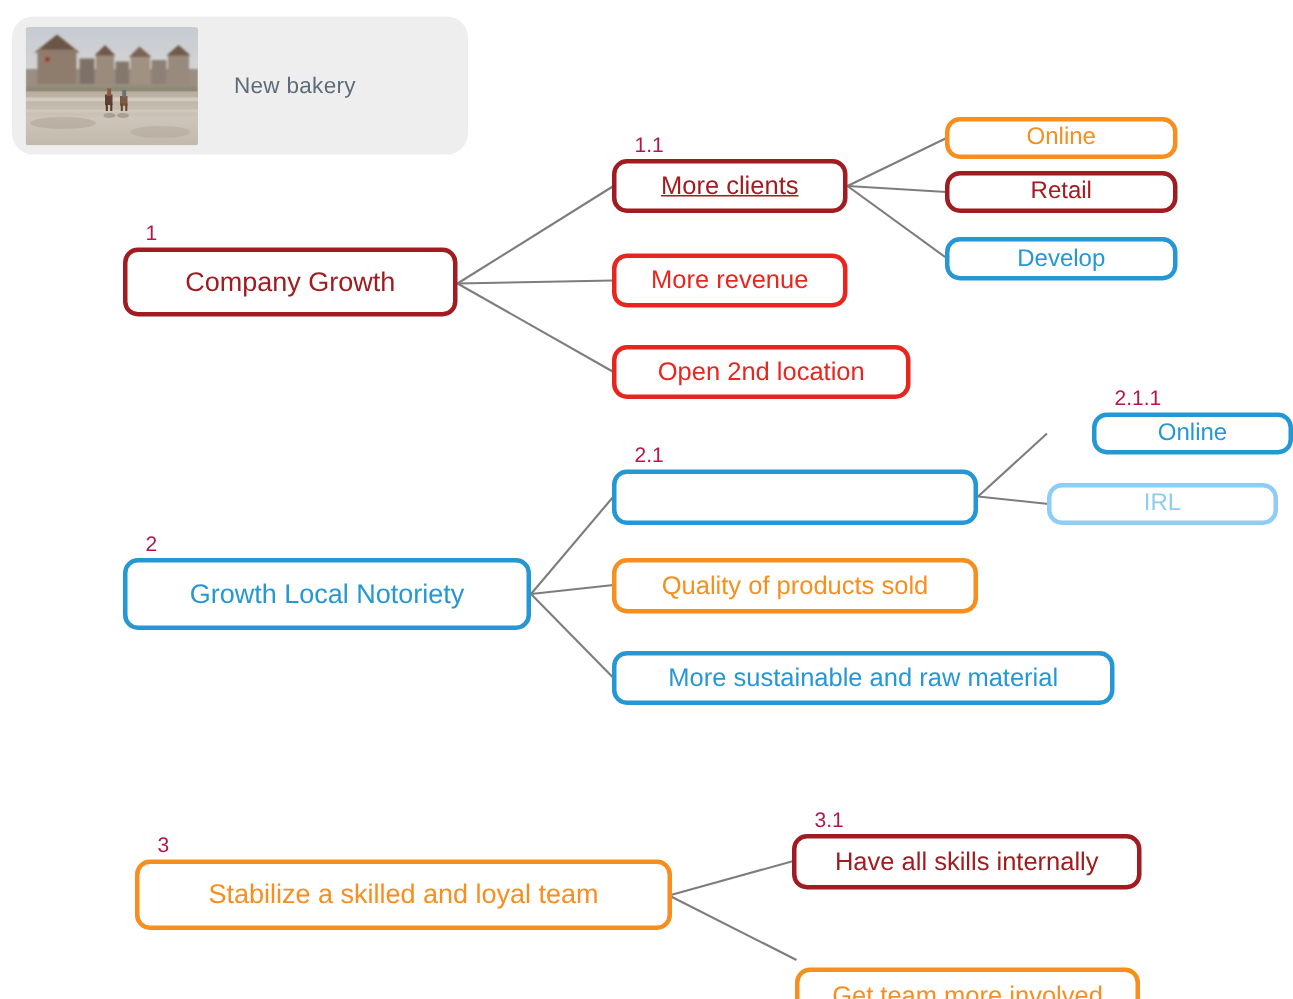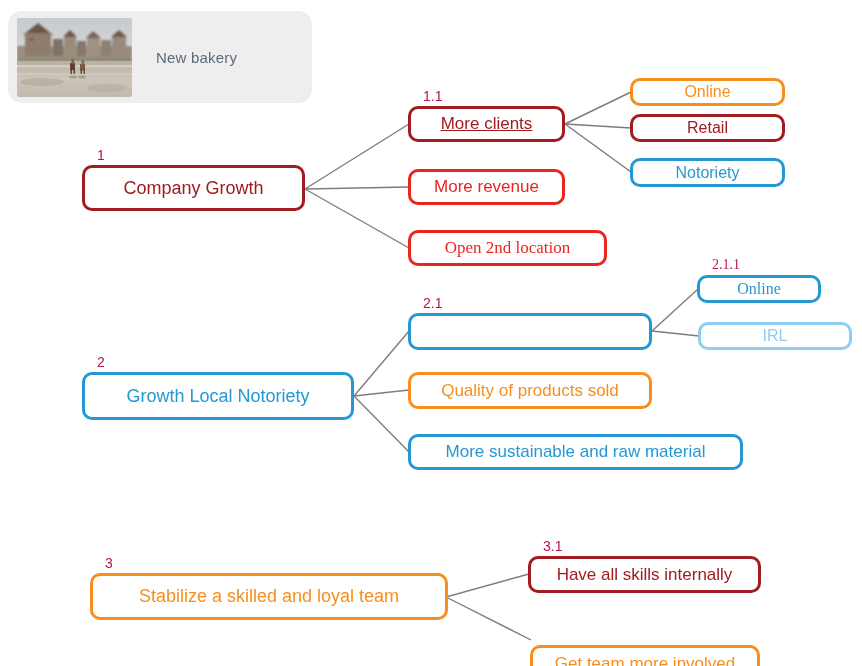--- a/index.html
+++ b/index.html
@@ -131,37 +131,37 @@
     <span class="num">1.1</span>
     <span>More clients</span>
   </div>
   <div class="node c-orange" style="left:630px;top:78px;width:155px;height:28px;font-size:16px;">
     <span>Online</span>
   </div>
   <div class="node c-maroon" style="left:630px;top:114px;width:155px;height:28px;font-size:16px;">
     <span>Retail</span>
   </div>
   <div class="node c-blue" style="left:630px;top:158px;width:155px;height:29px;font-size:16px;">
-    <span>Notoriety</span>
+    <span>Develop</span>
   </div>
   <div class="node c-red" style="left:408px;top:169px;width:157px;height:36px;font-size:17px;">
     <span>More revenue</span>
   </div>
-  <div class="node c-red" style="left:408px;top:230px;width:199px;height:36px;font-size:17px;font-family:Liberation Serif, serif;">
+  <div class="node c-red" style="left:408px;top:230px;width:199px;height:36px;font-size:17px;">
     <span>Open 2nd location</span>
   </div>
 
   <div class="node c-blue" style="left:82px;top:372px;width:272px;height:48px;font-size:18px;">
     <span class="num">2</span>
     <span>Growth Local Notoriety</span>
   </div>
   <div class="node c-blue" style="left:408px;top:313px;width:244px;height:37px;font-size:17px;">
     <span class="num">2.1</span>
   </div>
-  <div class="node c-blue" style="left:697px;top:275px;width:124px;height:28px;font-size:16px;font-family:Liberation Serif, serif;">
+  <div class="node c-blue" style="left:728px;top:275px;width:134px;height:28px;font-size:16px;">
     <span class="num">2.1.1</span>
     <span>Online</span>
   </div>
   <div class="node c-lightblue" style="left:698px;top:322px;width:154px;height:28px;font-size:16px;">
     <span>IRL</span>
   </div>
   <div class="node c-orange" style="left:408px;top:372px;width:244px;height:37px;font-size:17px;">
     <span>Quality of products sold</span>
   </div>
   <div class="node c-blue" style="left:408px;top:434px;width:335px;height:36px;font-size:17px;">

